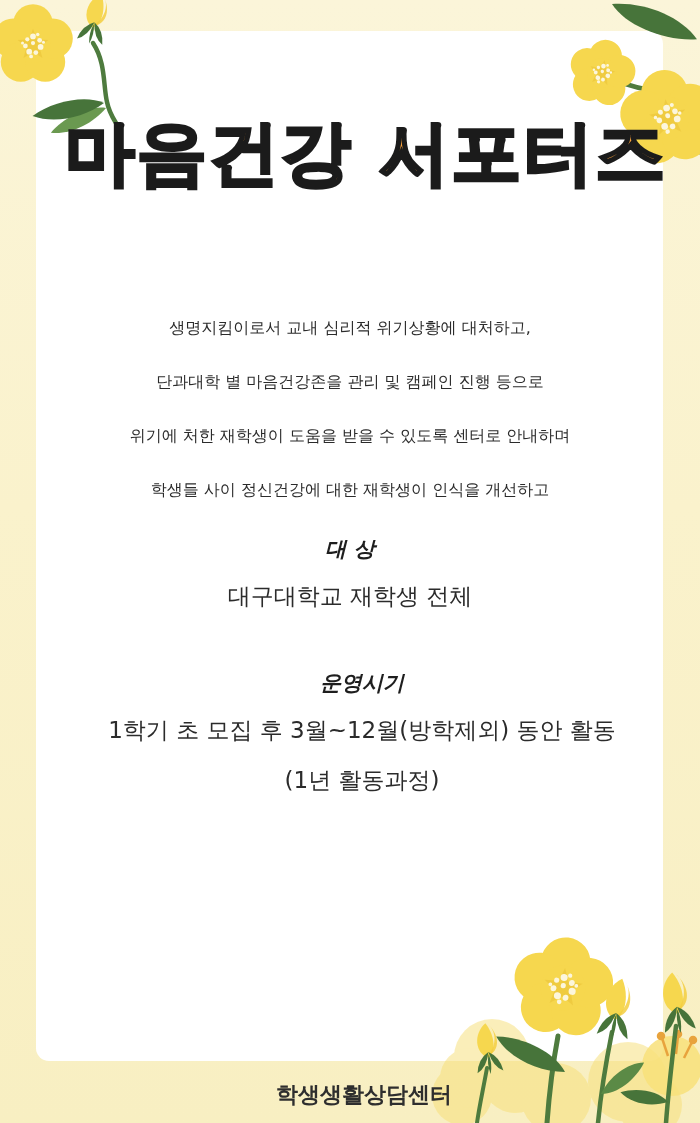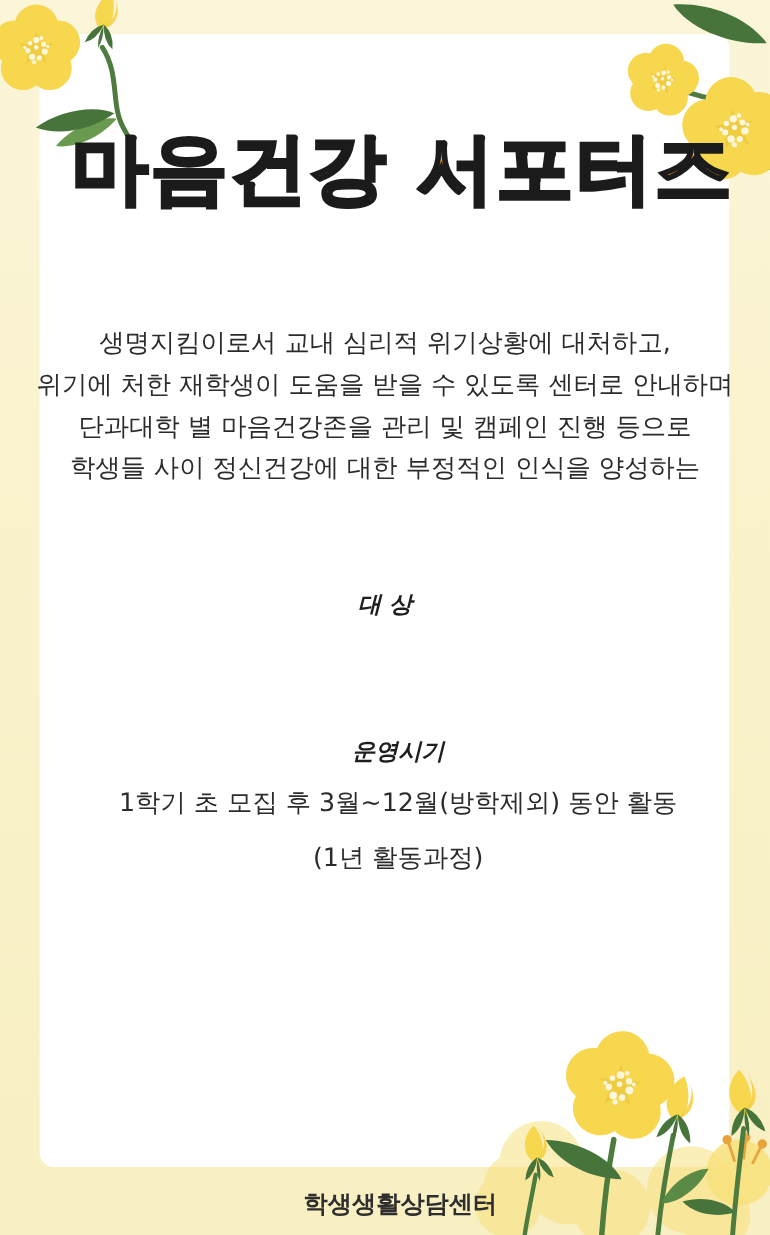--- a/index.html
+++ b/index.html
@@ -14,21 +14,21 @@
   }
   .decor{position:absolute; left:0; top:0; z-index:2; pointer-events:none;}
   .content{position:absolute; inset:0; z-index:3; text-align:center;}
   .title{
     position:absolute; top:94px; left:0; width:100%; margin:16px;
     font-size:70px; font-weight:900; letter-spacing:2px;
     color:#F9A23C; -webkit-text-stroke:3px #1B1B1B;
     text-stroke:3px #1B1B1B; line-height:86px;
   }
   .intro{position:absolute; top:293px; left:0; width:100%;}
-  .intro p{margin:0; line-height:38px; font-size:23px; color:#2B2B2B; font-weight:500;}
+  .intro p{margin:16px; line-height:38px; font-size:16px; color:#2B2B2B; font-weight:500;}
   .sec{position:absolute; left:0; width:100%;}
   .sec h2{margin:0; height:30px; line-height:30px; font-size:21px; font-weight:800; color:#1E1E1E;font-style:italic;}
   .sec p{margin:20px 0 0; line-height:30px; font-size:23px; color:#2B2B2B; font-weight:500;}
   .sec p:first-of-type{margin-top:17px;}
   #sec-target{top:534px;}
   #sec-period{top:668px;margin-left:12px;}
   #sec-selection{top:846px;}
   .footer{
     position:absolute; top:1080px; left:0; width:100%;
     font-size:22px; color:#2E2E2E; font-weight:600; transform:translateX(14px);
@@ -126,27 +126,28 @@
       <use href="#bud" transform="translate(678,1014) rotate(-8) scale(1.2)"></use>
       <use href="#sflower" transform="translate(563,988) scale(1.18) rotate(6)"></use>
     </g>
   </svg>
 
   <div class="content">
     <h1 class="title">마음건강 서포터즈</h1>
 
     <div class="intro">
       <p>생명지킴이로서 교내 심리적 위기상황에 대처하고,</p>
+      <p>단과대학 별 마음건강존을 관리 및 캠페인 진행 등으로</p>
       <p>위기에 처한 재학생이 도움을 받을 수 있도록 센터로 안내하며</p>
-      <p>단과대학 별 마음건강존을 관리 및 캠페인 진행 등으로</p>
-      <p>학생들 사이 정신건강에 대한 부정적인 인식을 양성하는</p>
+      <p>학생들 사이 정신건강에 대한 재학생이 인식을 개선하고</p>
     </div>
 
     <section class="sec" id="sec-target">
       <h2>대 상</h2>
+      <p>대구대학교 재학생 전체</p>
     </section>
 
     <section class="sec" id="sec-period">
       <h2>운영시기</h2>
       <p>1학기 초 모집 후 3월~12월(방학제외) 동안 활동</p>
       <p>(1년 활동과정)</p>
     </section>
 
 
     <div class="footer">학생생활상담센터</div>

